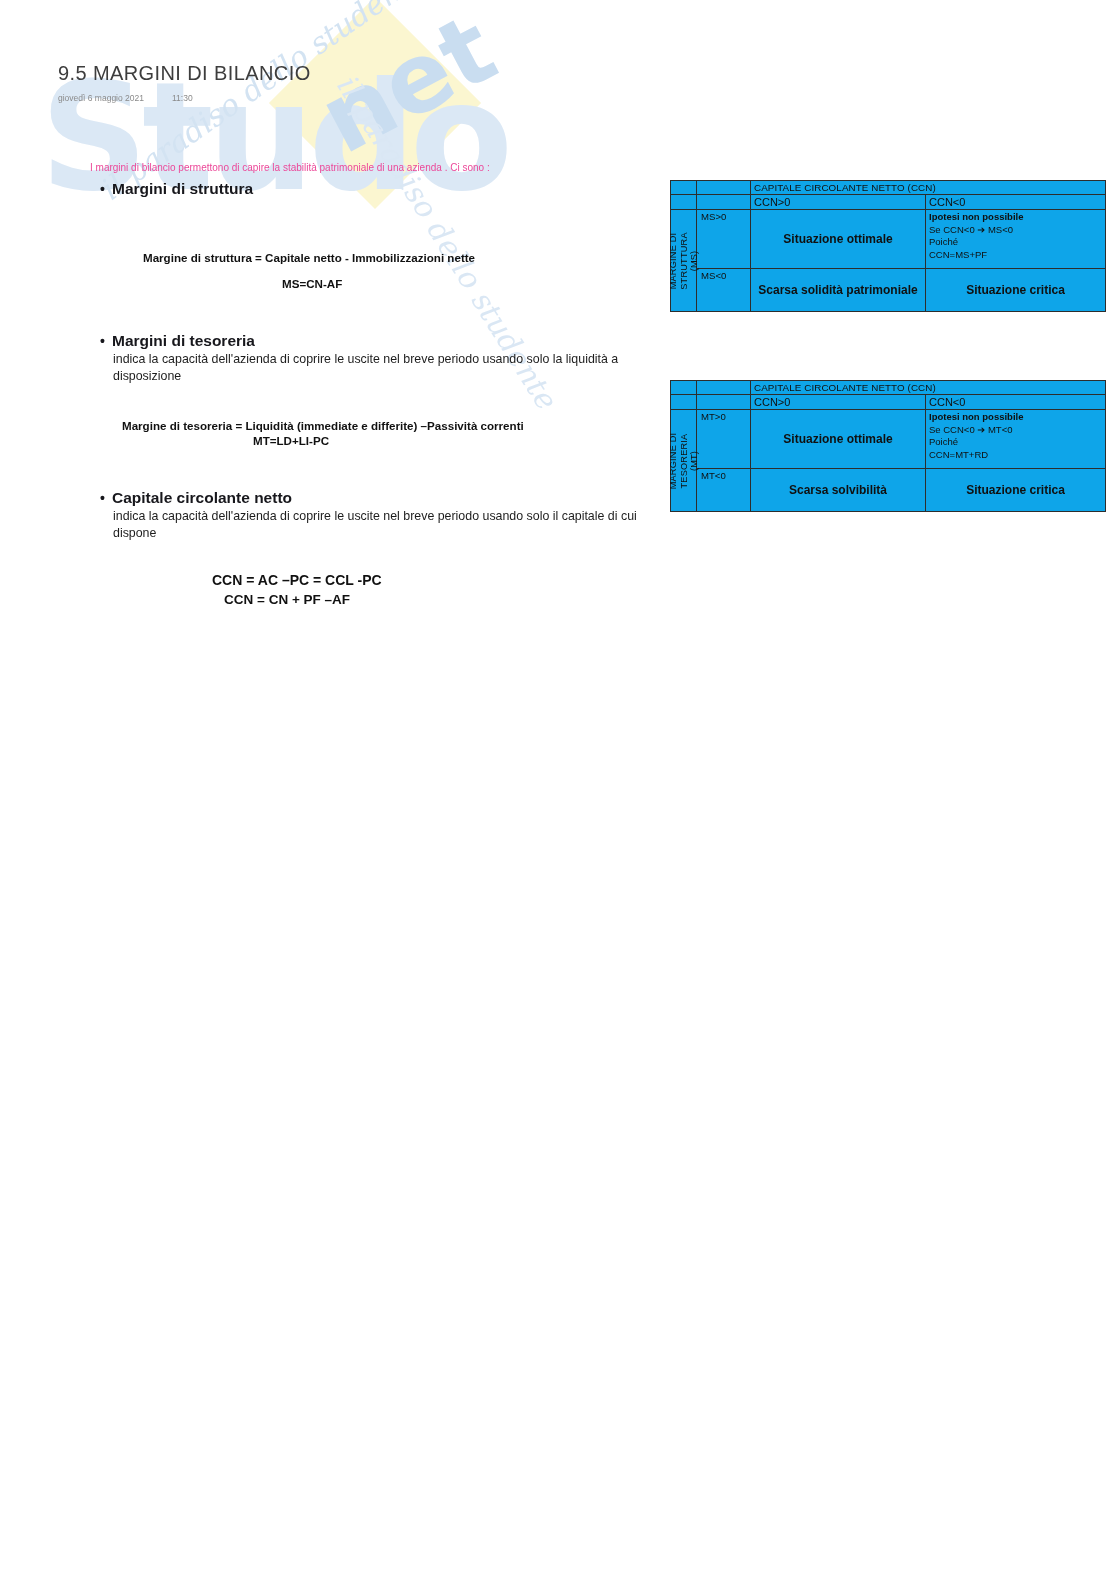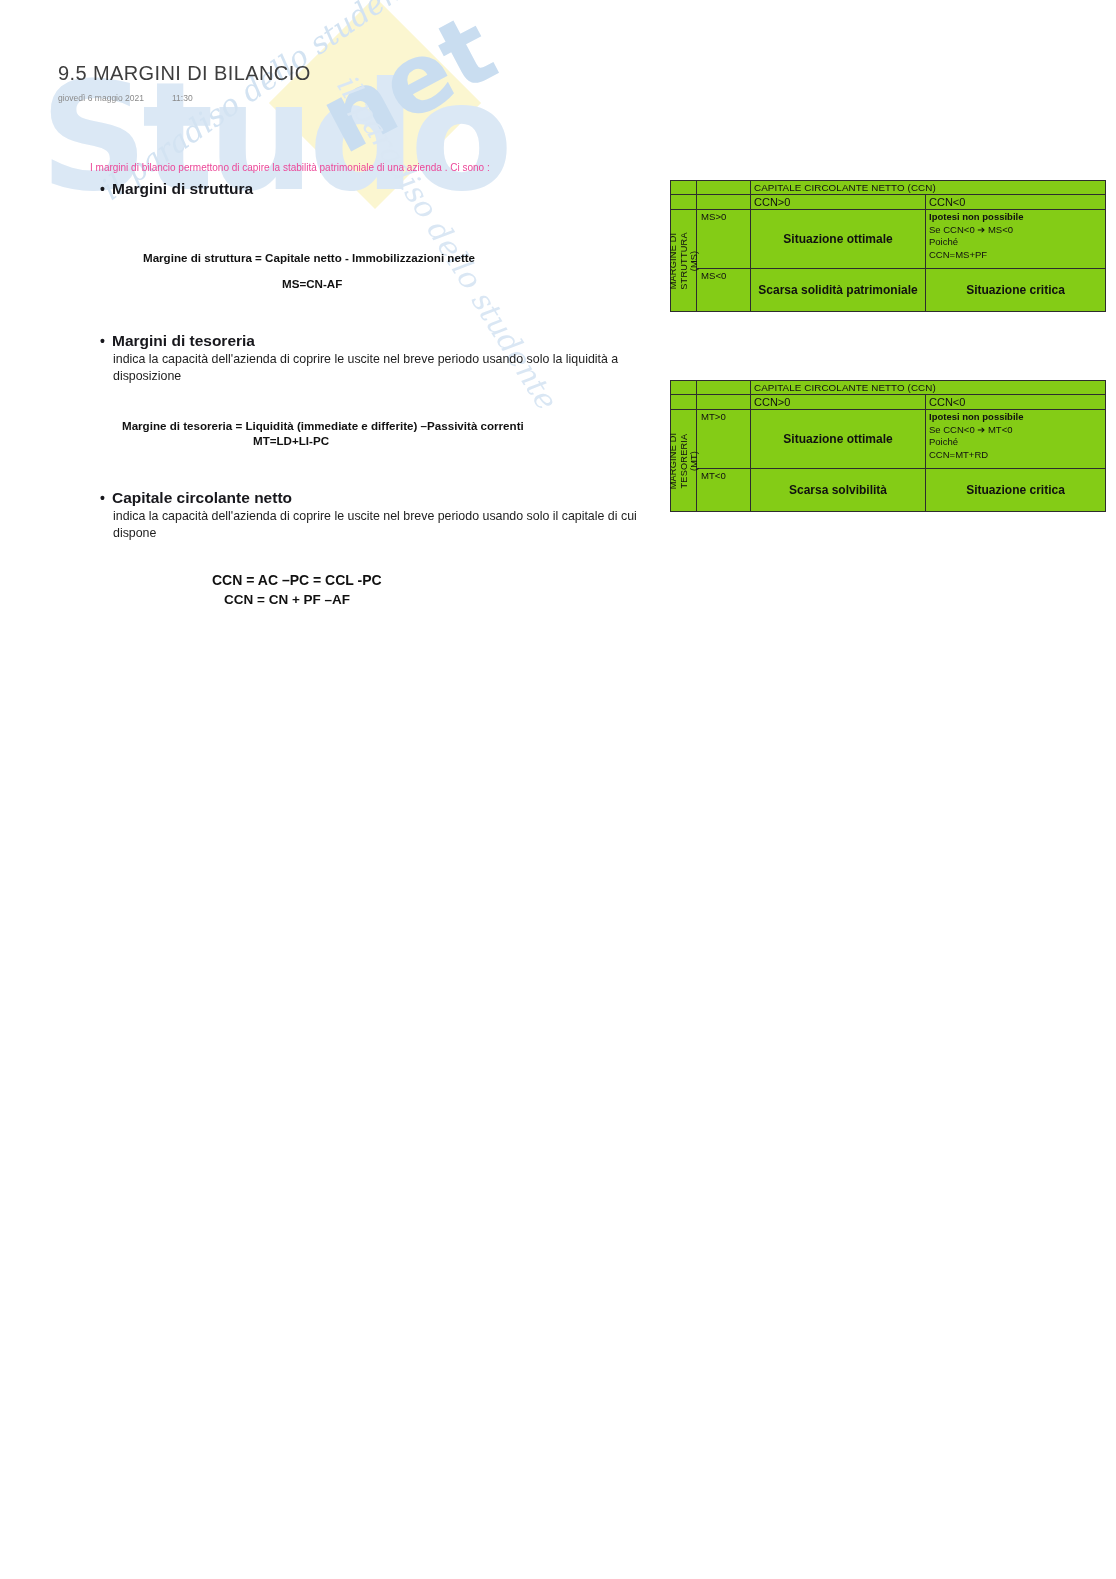--- a/index.html
+++ b/index.html
@@ -173,21 +173,21 @@
     border-collapse: collapse;
     table-layout: fixed;
     background: #ffffff;
   }
   .matrix td {
     border: 1px solid #2d2d2d;
     padding: 1px 3px;
     font-size: 9.6px;
     color: #101010;
     vertical-align: top;
-    background: #84cc16;
+    background: #0ea5e9;
   }
   .matrix td.blank { border: 1px solid #2d2d2d; }
   .matrix td.hdr-main {
     font-size: 9.8px;
     letter-spacing: 0.1px;
   }
   .matrix td.sub {
     font-size: 11px;
   }
   .matrix td.sign {

